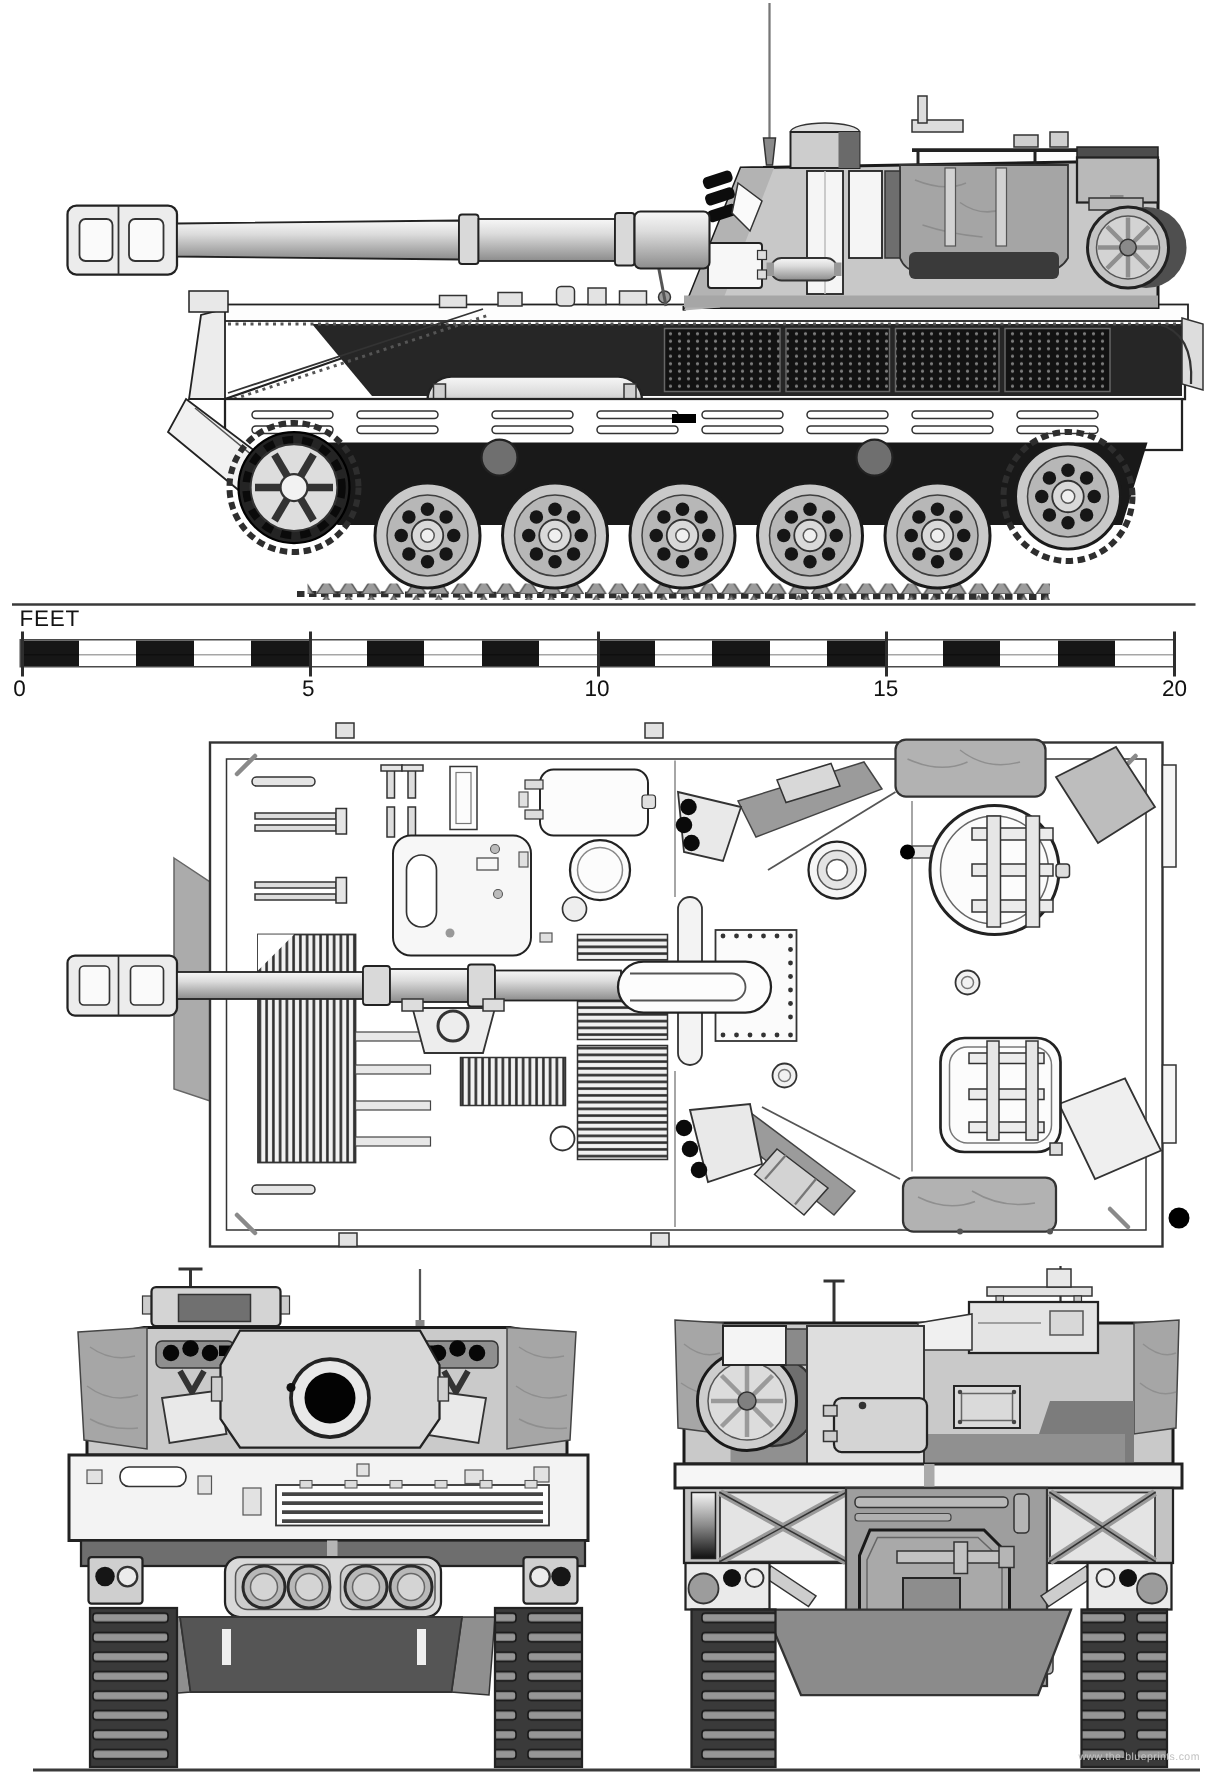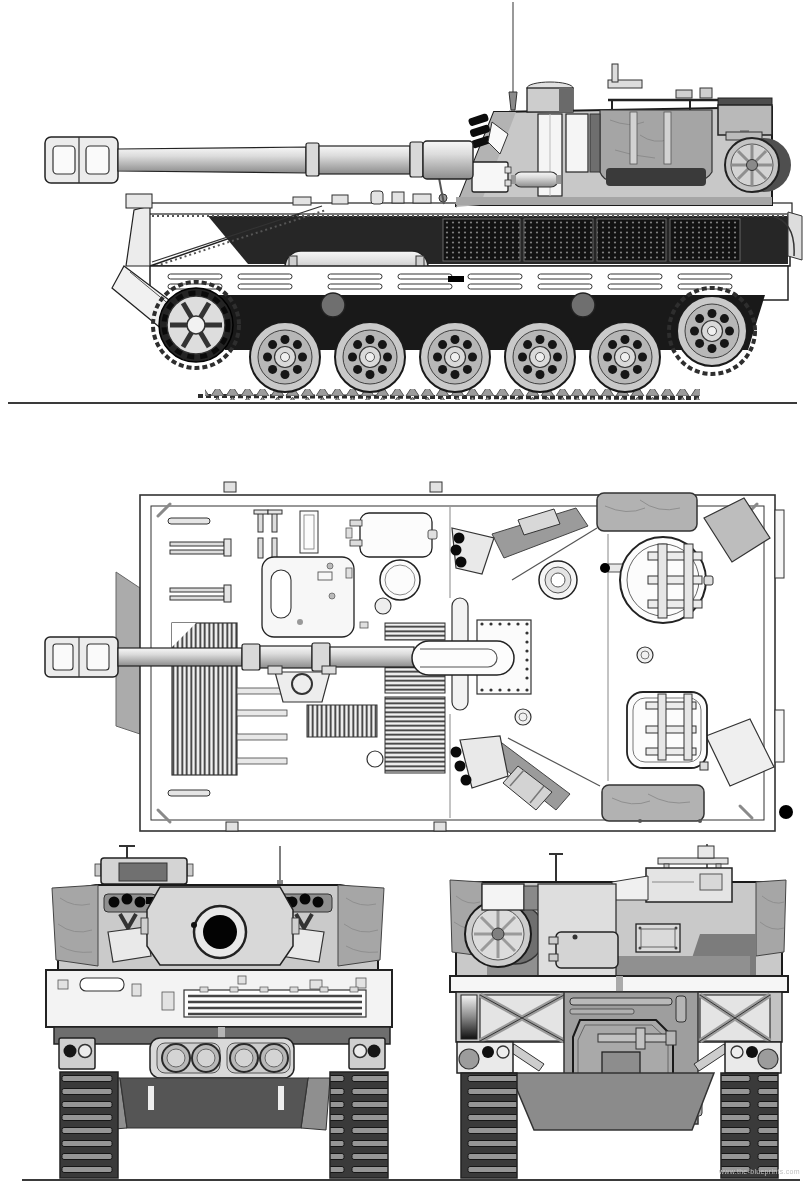--- a/index.html
+++ b/index.html
@@ -244,20 +244,38 @@
       </g>
       <polygon points="118,149 306,147 306,173 118,171" fill="url(#sv-cyl)" stroke="#222" stroke-width="1.2"></polygon>
       <rect x="306" y="143" width="13" height="33" rx="2" fill="#d9d9d9" stroke="#222" stroke-width="1.2"></rect>
       <rect x="319" y="146" width="91" height="28" fill="url(#sv-cyl)" stroke="#222" stroke-width="1.2"></rect>
       <rect x="410" y="142" width="13" height="35" rx="2" fill="#d9d9d9" stroke="#222" stroke-width="1.2"></rect>
       <rect x="423" y="141" width="50" height="38" rx="4" fill="url(#sv-cyl)" stroke="#222" stroke-width="1.4"></rect>
     </g>
   </svg>
   </figure>
 
+  <div class="scalebar">
+    <span class="sb-label">FEET</span>
+    <div class="sb-strip">
+      <div class="sb-mid"></div>
+      <div class="sb-tick" style="left:0%;"></div>
+      <div class="sb-tick" style="left:25%;"></div>
+      <div class="sb-tick" style="left:50%;"></div>
+      <div class="sb-tick" style="left:75%;"></div>
+      <div class="sb-tick" style="left:100%;"></div>
+    </div>
+    <div class="sb-nums">
+      <span class="sb-num" style="left:0%">0</span>
+      <span class="sb-num" style="left:25%">5</span>
+      <span class="sb-num" style="left:50%">10</span>
+      <span class="sb-num" style="left:75%">15</span>
+      <span class="sb-num" style="left:100%">20</span>
+    </div>
+  </div>
 
   <figure class="view" id="top-view">
   <svg width="808" height="362" viewBox="0 0 808 362">
     <defs>
       <linearGradient id="tv-cyl" x1="0" y1="0" x2="0" y2="1">
         <stop offset="0" stop-color="#f7f7f7"></stop>
             <stop offset="0.35" stop-color="#dcdcdc"></stop>
             <stop offset="1" stop-color="#8c8c8c"></stop>
       </linearGradient>
       <pattern id="tv-vl" patternUnits="userSpaceOnUse" width="4.5" height="10">

